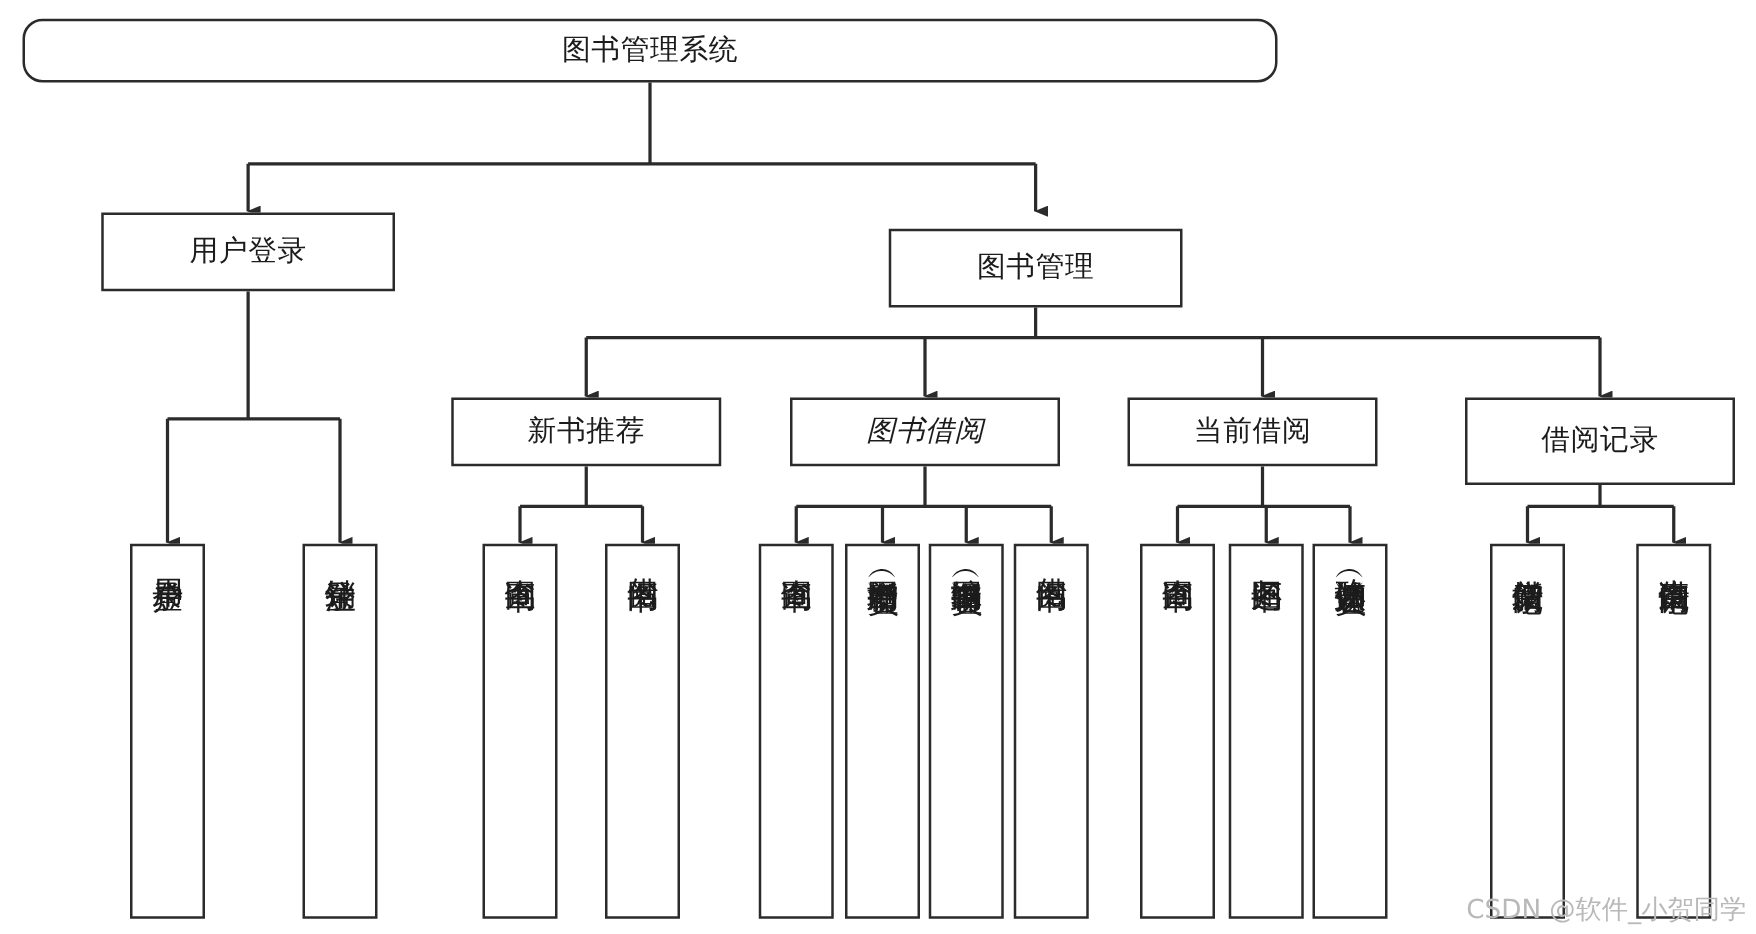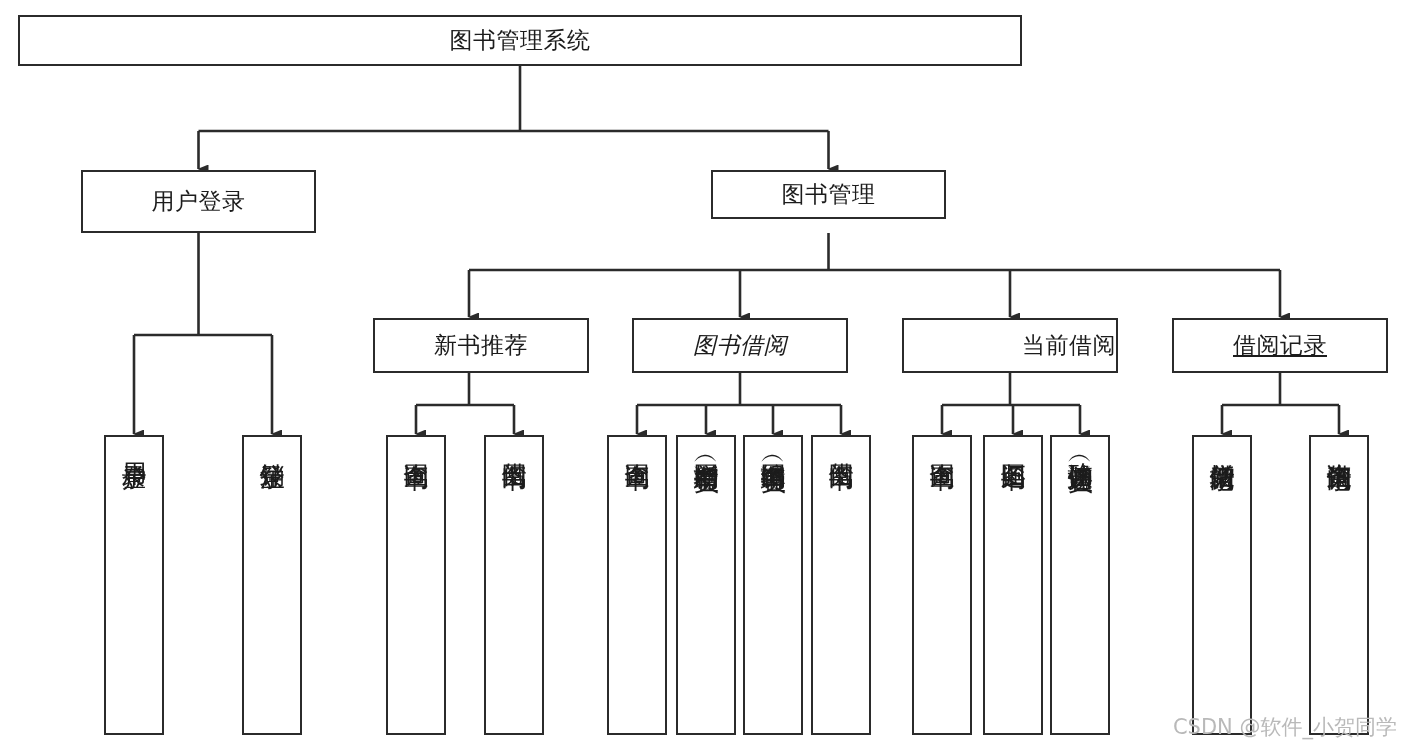--- a/index.html
+++ b/index.html
@@ -112,41 +112,41 @@
         <line x1="942" y1="405" x2="942" y2="434" stroke-linecap="butt" marker-end="url(#arrowhead)"></line>
         <line x1="1013" y1="405" x2="1013" y2="434" stroke-linecap="butt" marker-end="url(#arrowhead)"></line>
         <line x1="1080" y1="405" x2="1080" y2="434" stroke-linecap="butt" marker-end="url(#arrowhead)"></line>
         <line x1="1280" y1="373" x2="1280" y2="405" stroke-linecap="butt"></line>
         <line x1="1222" y1="405" x2="1339" y2="405" stroke-linecap="butt"></line>
         <line x1="1222" y1="405" x2="1222" y2="434" stroke-linecap="butt" marker-end="url(#arrowhead)"></line>
         <line x1="1339" y1="405" x2="1339" y2="434" stroke-linecap="butt" marker-end="url(#arrowhead)"></line>
       </g>
   </svg>
 
-  <div class="node root horizontal" style="left: 18px; top: 15px; width: 1004px; height: 51px;">
+  <div class="node root horizontal" style="left: 18px; top: 15px; width: 1004px; height: 51px; border-radius: 16px;">
     <span class="label">图书管理系统</span>
   </div>
 
   <div class="node horizontal" style="left: 81px; top: 170px; width: 235px; height: 63px;">
     <span class="label">用户登录</span>
   </div>
-  <div class="node horizontal" style="left: 711px; top: 170px; width: 235px; height: 49px;">
+  <div class="node horizontal" style="left: 711px; top: 183px; width: 235px; height: 63px;">
     <span class="label">图书管理</span>
   </div>
 
-  <div class="node horizontal" style="left: 361px; top: 318px; width: 216px; height: 55px; margin-left: 12px;">
+  <div class="node horizontal" style="left: 361px; top: 318px; width: 216px; height: 55px;">
     <span class="label">新书推荐</span>
   </div>
   <div class="node horizontal" style="left: 632px; top: 318px; width: 216px; height: 55px; font-style: italic;">
     <span class="label">图书借阅</span>
   </div>
-  <div class="node horizontal" style="left: 902px; top: 318px; width: 216px; height: 55px; justify-content: flex-end;">
+  <div class="node horizontal" style="left: 902px; top: 318px; width: 200px; height: 55px;">
     <span class="label">当前借阅</span>
   </div>
-  <div class="node horizontal" style="left: 1172px; top: 318px; width: 216px; height: 55px; text-decoration: underline;">
+  <div class="node horizontal" style="left: 1172px; top: 318px; width: 216px; height: 70px;">
     <span class="label">借阅记录</span>
   </div>
 
   <div class="node vertical" style="left: 104px; top: 435px; width: 60px; height: 300px;">
     <span class="label">用户登录</span>
   </div>
   <div class="node vertical" style="left: 242px; top: 435px; width: 60px; height: 300px;">
     <span class="label">注销登录</span>
   </div>
 

